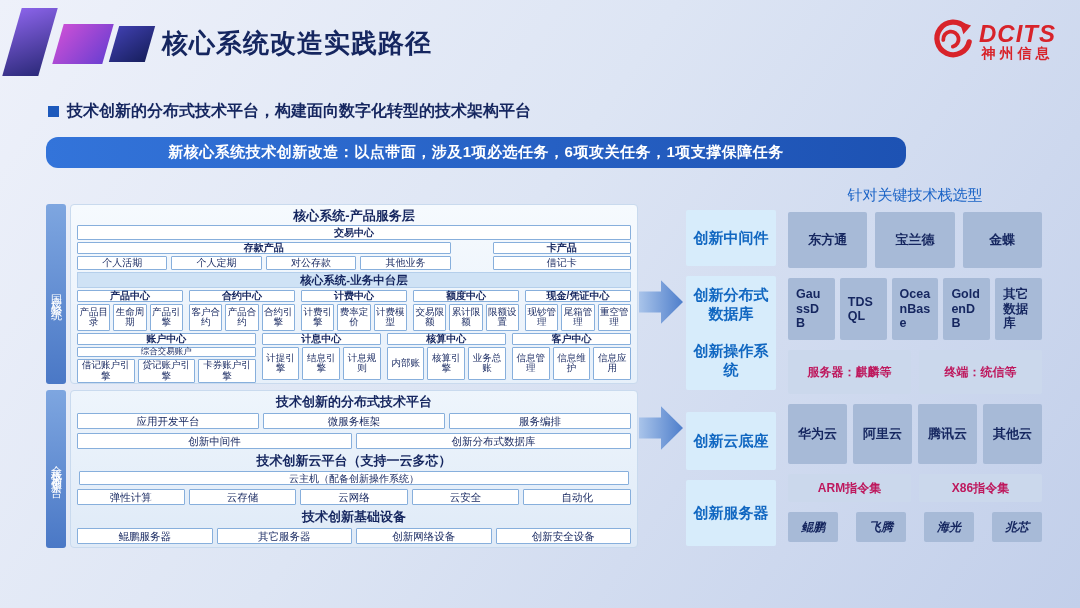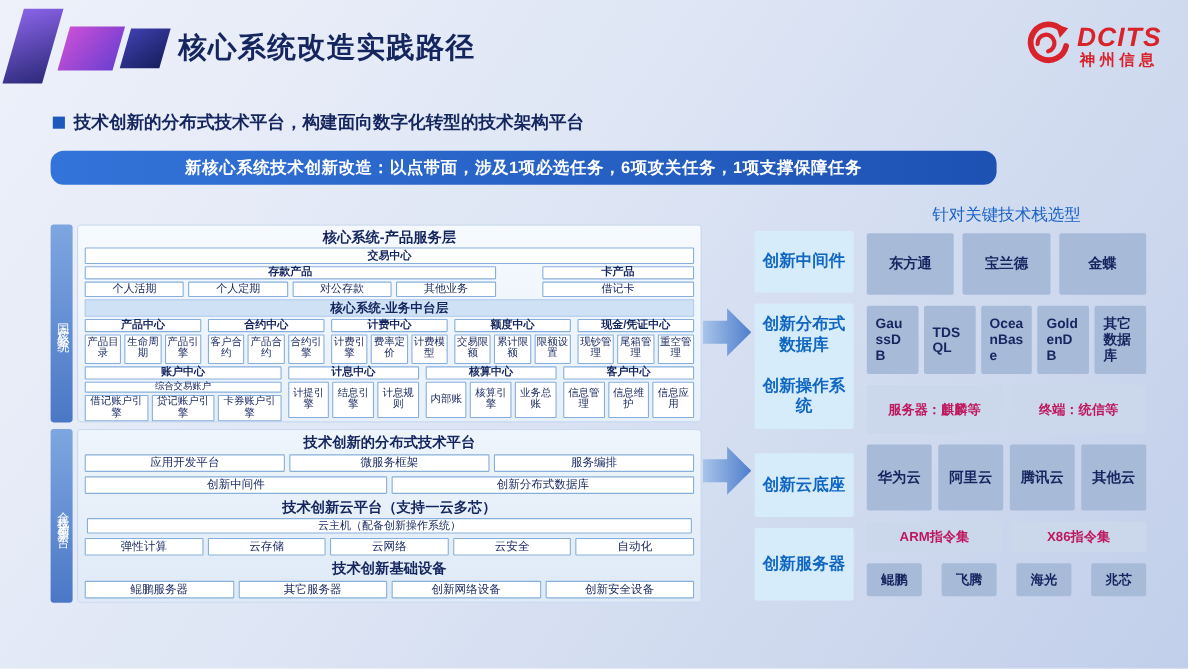--- a/index.html
+++ b/index.html
@@ -93,21 +93,21 @@
   .icb-4 { top:412px; height:58px; }
   .icb-5 { top:480px; height:66px; }
   
   .ts-title { position:absolute; left:788px; top:186px; width:254px; text-align:center; color:#1a63c6; font-weight:normal; font-size:15px; }
   .ts-row { position:absolute; left:788px; width:254px; display:flex; }
   .ts-r1 { top:212px; height:56px; gap:8px; }
   .ts-r2 { top:278px; height:62px; gap:5px; }
   .ts-r3 { top:350px; height:44px; gap:8px; }
   .ts-r4 { top:404px; height:60px; gap:6px; }
   .ts-r5 { top:474px; height:28px; gap:8px; }
-  .ts-r6 { top:512px; height:30px; gap:18px; }
+  .ts-r6 { top:512px; height:30px; gap:18px;font-style:italic; }
   .tsb {
     flex:1; display:flex; align-items:center; justify-content:center; text-align:left;
     font-weight:bold; padding:8px; border-radius:2px; line-height:1.2; min-width:0;
   }
   .tsb.dark { background:#a7bad7; color:#15265f; font-size:13px; }
   .tsb.light { background:#cbd8ec; color:#be185d; font-size:12px; }
   .ts-r2 .tsb { word-break:break-all; line-height:1.15; font-size:12.5px; }
   .ts-r4 .tsb { word-break:break-all; }
   .ts-r5 .tsb, .ts-r6 .tsb { font-size:12px; }
 </style>

